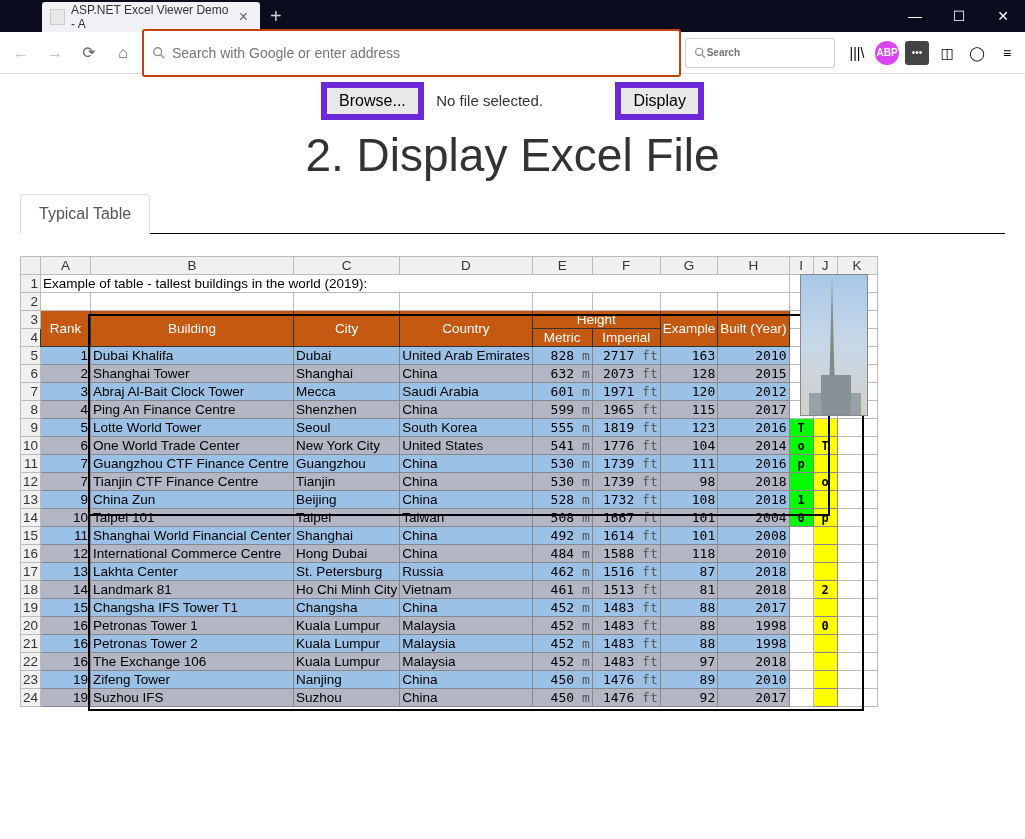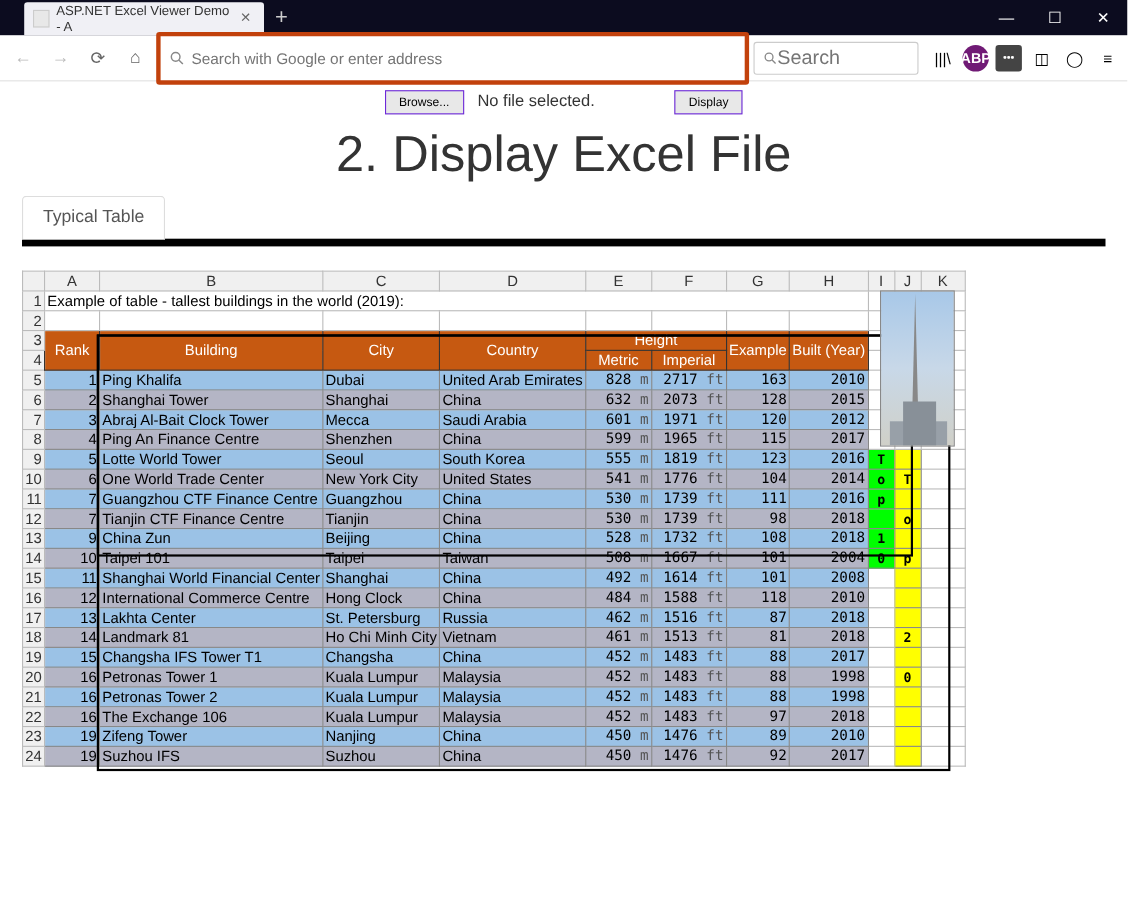--- a/index.html
+++ b/index.html
@@ -1,50 +1,50 @@
 <!DOCTYPE html>
 <html><head>
 <meta charset="utf-8">
 <style>
 * { box-sizing: border-box; margin: 0; padding: 0; }
 body { font-family: "Segoe UI", Arial, sans-serif; background: #fff; overflow: hidden; }
 
 
 .titlebar { background: #0c0c1f; height: 32px; display: flex; align-items: center; color: #fff; }
-.tab-strip { display: flex; height: 32px; margin-left: 22px; }
+.tab-strip { display: flex; height: 32px; margin-left: 42px; }
 .tab { background: #f0f0f5; color: #333; height: 30px; display: flex; align-items: center; padding: 0 8px; font-size: 12px; width: 218px; border-top-left-radius: 3px; border-top-right-radius: 3px; margin-top:2px;}
 .tab-icon { width: 16px; height: 16px; background: #e8e8e8; margin-right: 6px; border: 1px solid #ccc; }
 .tab-close { margin-left: auto; font-size: 16px; color: #666; padding: 0 4px; }
 .new-tab { color: #ccc; font-size: 20px; padding: 0 10px; display:flex; align-items:center;}
 .win-controls { margin-left: auto; display: flex; }
 .win-btn { width: 44px; height: 32px; display: flex; align-items: center; justify-content: center; color: #fff; font-size: 14px; }
 
 
 .navbar { height: 42px; display: flex; align-items: center; padding: 0 6px; gap: 4px; border-bottom: 1px solid #e0e0e0; }
 .nav-btn { width: 30px; height: 30px; display: flex; align-items: center; justify-content: center; color: #666; font-size: 16px; }
 .nav-btn.disabled { color: #bbb; }
-.url-bar { flex: 1; height: 48px; border: 4px solid #c2410c; border-radius: 3px; display: flex; align-items: center; padding: 0 8px; background: #fff; }
+.url-bar { flex: 1; height: 48px; border: 2px solid #c2410c; border-radius: 3px; display: flex; align-items: center; padding: 0 8px; background: #fff; }
 .url-bar svg { flex-shrink: 0; }
 .url-input { border: none; outline: none; flex: 1; font-size: 14px; margin-left: 6px; color: #888; }
 .search-bar { width: 150px; height: 30px; border: 1px solid #ccc; border-radius: 3px; display: flex; align-items: center; padding: 0 8px; }
-.search-input { border: none; outline: none; width: 100%; font-size: 18px; color: #701a75; }
+.search-input { border: none; outline: none; width: 100%; font-size: 10px; color: #701a75; font-weight: bold; }
 .toolbar-icons { display: flex; gap: 6px; align-items: center; margin-left: 6px; }
 .tb-icon { width: 24px; height: 24px; display: flex; align-items: center; justify-content: center; font-size: 14px; }
-.abp { background: #701a75; color: #fff; border-radius: 50%; font-size: 13px; font-weight: bold; }
+.abp { background: #d946ef; color: #fff; border-radius: 50%; font-size: 10px; font-weight: bold; }
 
 
 .content { padding: 0 20px; height: calc(839px - 74px); overflow: hidden; }
 h1 { font-weight: 300; font-size: 46px; text-align: center; color: #333; margin: 4px 0; }
 .btn-row { text-align: center; margin: 8px 0; }
-.std-btn { background: #e8e8e8; border: 1px solid #6d28d9; padding: 4px 12px; font-size: 11px; cursor: pointer; font-family: inherit;}
+.std-btn { background: #e8e8e8; border: 6px solid #6d28d9; padding: 4px 12px; font-size: 16px; cursor: pointer; font-family: inherit;}
 .file-status { font-size: 15px; color: #333; margin: 0 8px; }
 .display-btn { margin-left: 60px; }
 
 
-.tab-nav { display: flex; border-bottom: 7px solid #000000; margin-top: 12px; }
+.tab-nav { display: flex; border-bottom: 1px solid #000000; margin-top: 12px; }
 .tab-item { padding: 10px 18px; font-size: 16px; color: #0275d8; cursor: pointer; border: 1px solid transparent; border-bottom: none; margin-bottom: -1px; }
 .tab-item.active { color: #555; border-color: #ddd; border-bottom: 1px solid #fff; border-top-left-radius: 4px; border-top-right-radius: 4px; background: #fff;}
 
 
 .sheet-container { position: relative; margin-top: 22px; }
 table.sheet { border-collapse: collapse; font-size: 13.5px; font-family: "Segoe UI", Arial, sans-serif; }
 table.sheet td, table.sheet th { border: 1px solid #bbb; height: 18px; padding: 0 2px; vertical-align: middle; white-space: nowrap; }
 .colhead, .rowhead { background: #f0f0f0; text-align: center; font-weight: normal; color: #333; }
 .rowhead { width: 20px; text-align: right; padding-right: 3px; }
 
@@ -194,21 +194,21 @@
             <td class="rowhead">4</td>
   <td class="hdr">Metric</td>
   <td class="hdr">Imperial</td>
   <td></td>
             <td></td>
             <td></td>
           </tr>
           <tr class="row-blue">
     <td class="rowhead">5</td>
     <td class="d rank">1</td>
-    <td class="d">Ping Khalifa</td>
+    <td class="d">Dubai Khalifa</td>
     <td class="d">Dubai</td>
     <td class="d">United Arab Emirates</td>
     <td class="d metric">828 <span class="unit">m</span></td>
     <td class="d imperial">2717 <span class="unit">ft</span></td>
     <td class="d floors">163</td>
     <td class="d year">2010</td>
     <td></td>
             <td></td>
             <td></td>
           </tr>
@@ -349,21 +349,21 @@
     <td class="d floors">101</td>
     <td class="d year">2008</td>
     <td></td>
             <td class="side-top20 d"></td>
             <td></td>
           </tr>
           <tr class="row-grey">
     <td class="rowhead">16</td>
     <td class="d rank">12</td>
     <td class="d">International Commerce Centre</td>
-    <td class="d">Hong Clock</td>
+    <td class="d">Hong Dubai</td>
     <td class="d">China</td>
     <td class="d metric">484 <span class="unit">m</span></td>
     <td class="d imperial">1588 <span class="unit">ft</span></td>
     <td class="d floors">118</td>
     <td class="d year">2010</td>
     <td></td>
             <td class="side-top20 d"></td>
             <td></td>
           </tr>
           <tr class="row-blue">

